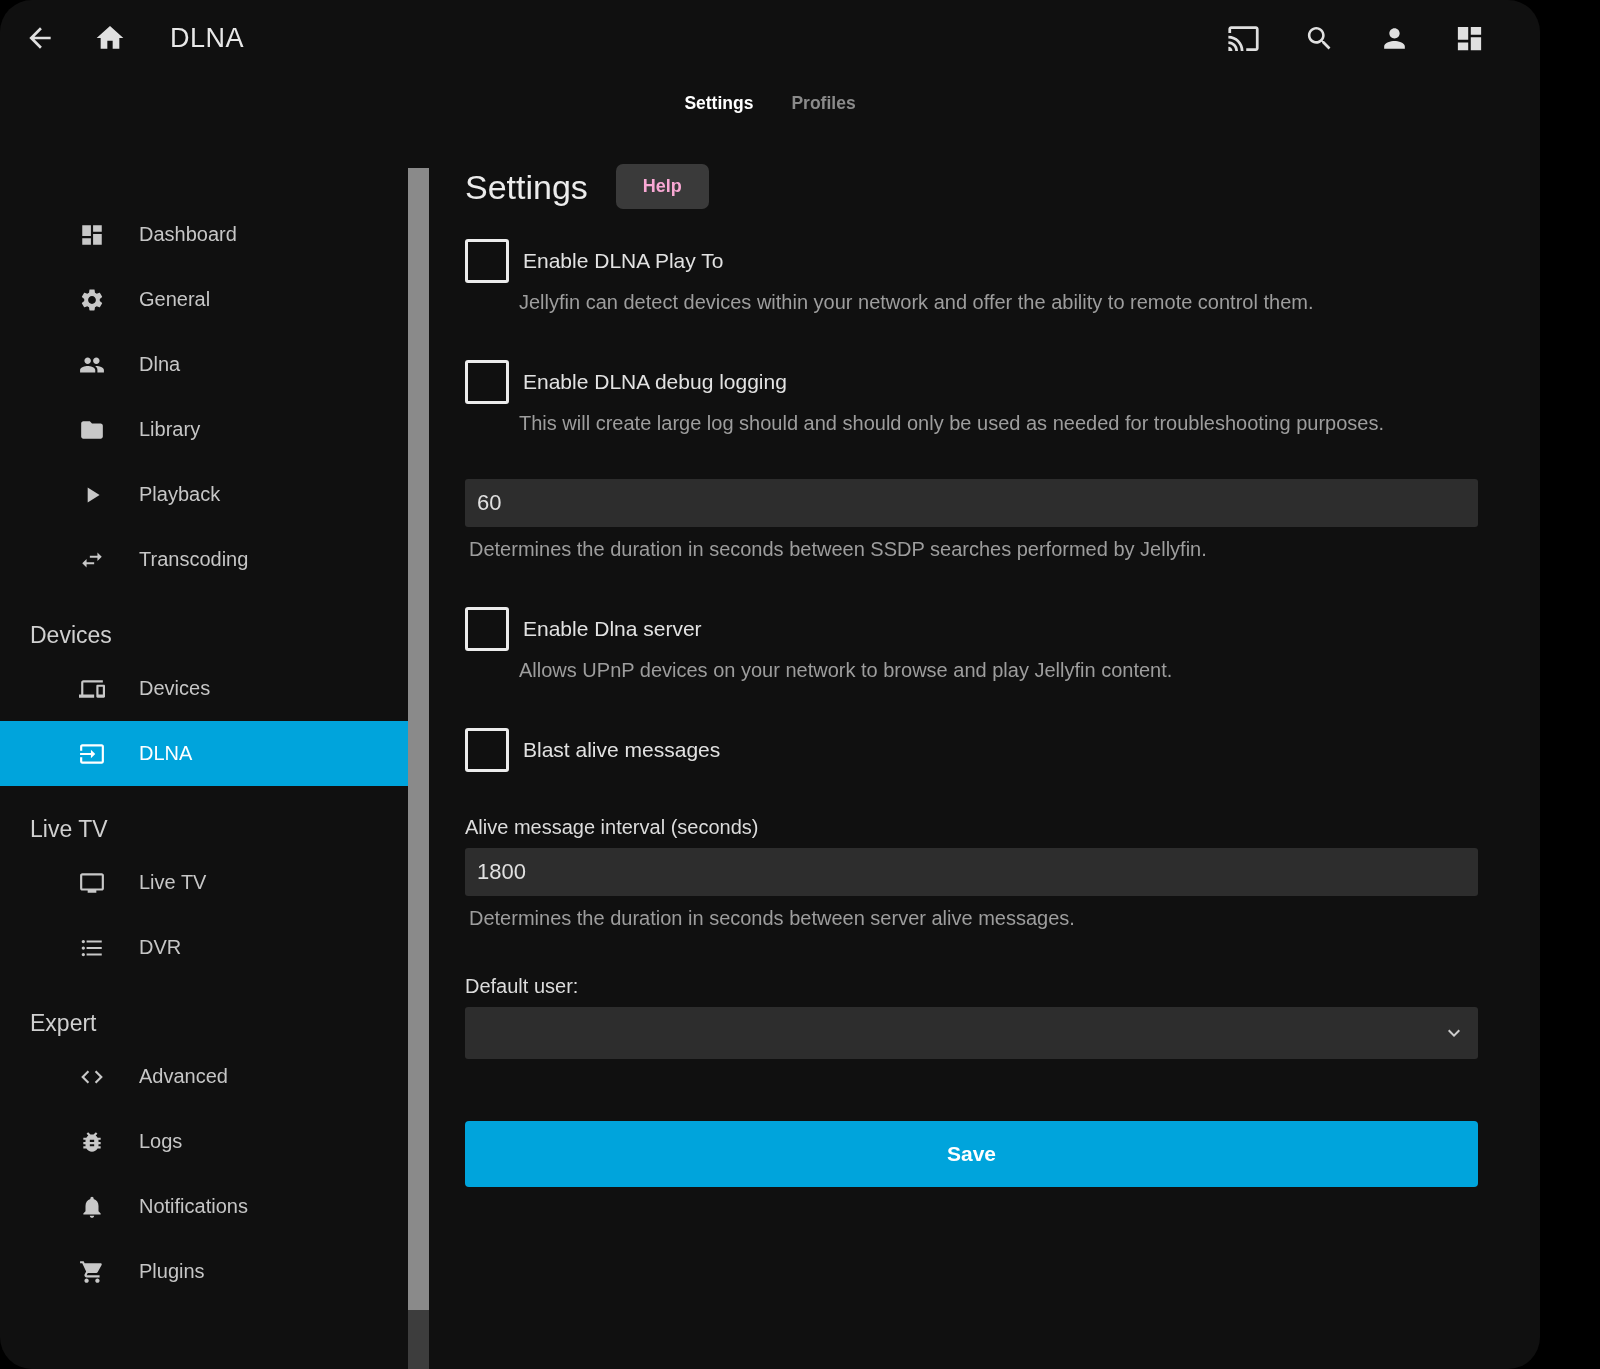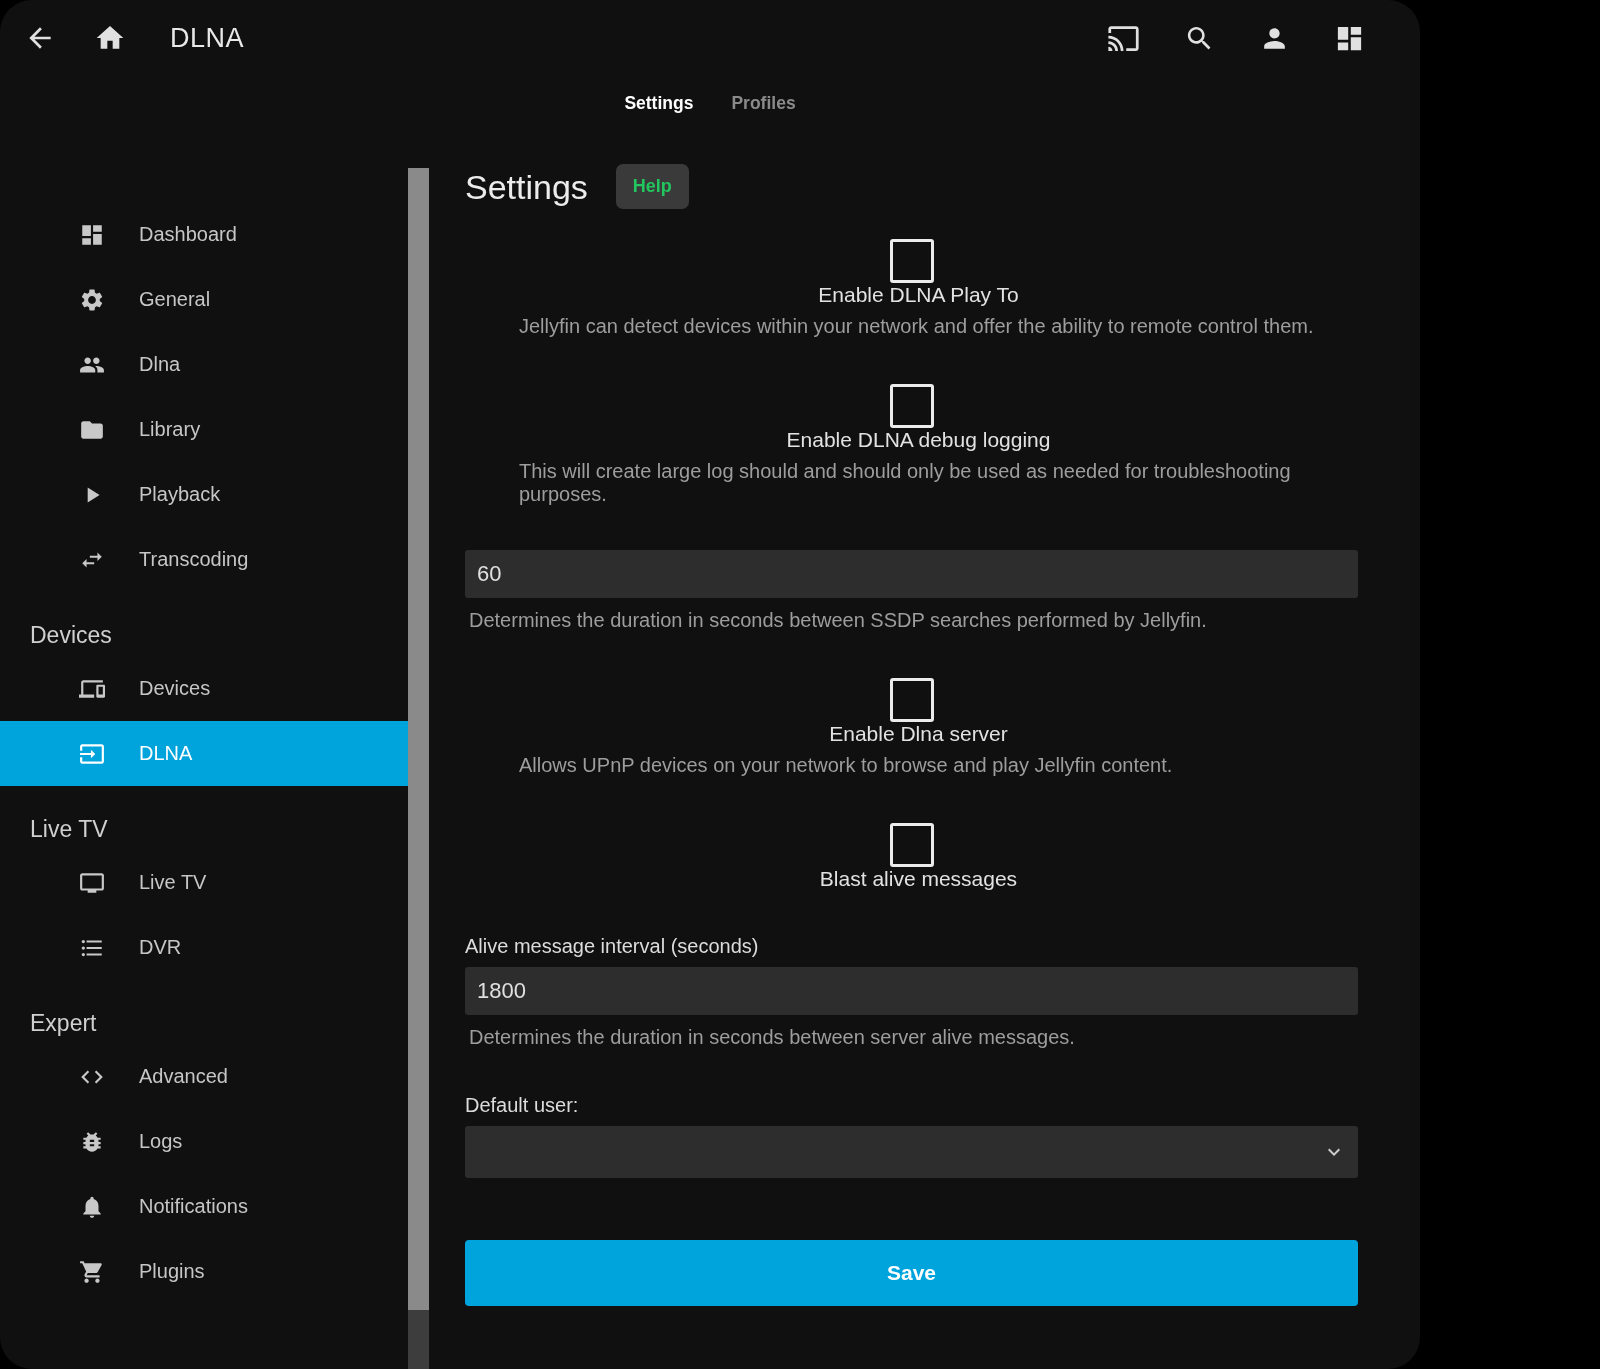--- a/index.html
+++ b/index.html
@@ -1,18 +1,18 @@
 <!DOCTYPE html>
 <html><head>
 <meta charset="utf-8">
 <style>
   * { margin:0; padding:0; box-sizing:border-box; }
   html,body { background:#000; }
   .screen {
-    position:relative; width:1420px; height:1369px;
+    position:relative; width:1540px; height:1369px;
     background:#101010; overflow:hidden;
     font-family:"Liberation Sans","DejaVu Sans",sans-serif;
     color:#ddd;
     border-radius:32px;
   }
   
   .appbar {
     height:76px; display:flex; align-items:center;
     padding:0 55px 0 24px;
   }
@@ -49,26 +49,26 @@
   .side-item.active .s-label { color:#fff; }
   
   .scroll-col { width:21px; flex:0 0 21px; position:relative; }
   .scroll-thumb { position:absolute; left:0; top:38px; width:21px; height:1142px; background:#8a8a8a; }
   .scroll-track-rest { position:absolute; left:0; top:1180px; width:21px; height:200px; background:#3d3d3d; }
   
   .content { flex:1 1 auto; padding:34px 62px 0 36px; }
   .title-row { display:flex; align-items:center; gap:28px; }
   .page-title { font-size:34px; font-weight:500; color:#ececec; line-height:40px; }
   .help-btn {
-    background:#3a3a3a; color:#22c55e; border:none; border-radius:7px;
-    font-family:inherit; font-size:18px; font-weight:700; padding:12px 17px; cursor:pointer;
+    background:#3a3a3a; color:#f9a8d4; border:none; border-radius:7px;
+    font-family:inherit; font-size:18px; font-weight:700; padding:12px 27px; cursor:pointer;
   }
   .cb-field { margin-top:46px; }
   .cb-field.first { margin-top:30px; }
-  .cb-row { display:flex; align-items:center;flex-direction:column; }
+  .cb-row { display:flex; align-items:center; }
   .checkbox {
     width:44px; height:44px; border:3px solid #ececec; border-radius:3px;
     background:transparent; flex:0 0 44px; cursor:pointer;
   }
   .cb-label { margin-left:14px; font-size:21px; color:#e2e2e2; cursor:pointer; }
   .field-desc { margin-top:8px; font-size:20px; color:#9d9d9d; line-height:23px; }
   .cb-field .field-desc { margin-left:54px; }
   .input-field { margin-top:44px; }
   .input-label { font-size:20px; color:#dcdcdc; line-height:23px; display:block; }
   .text-input {

